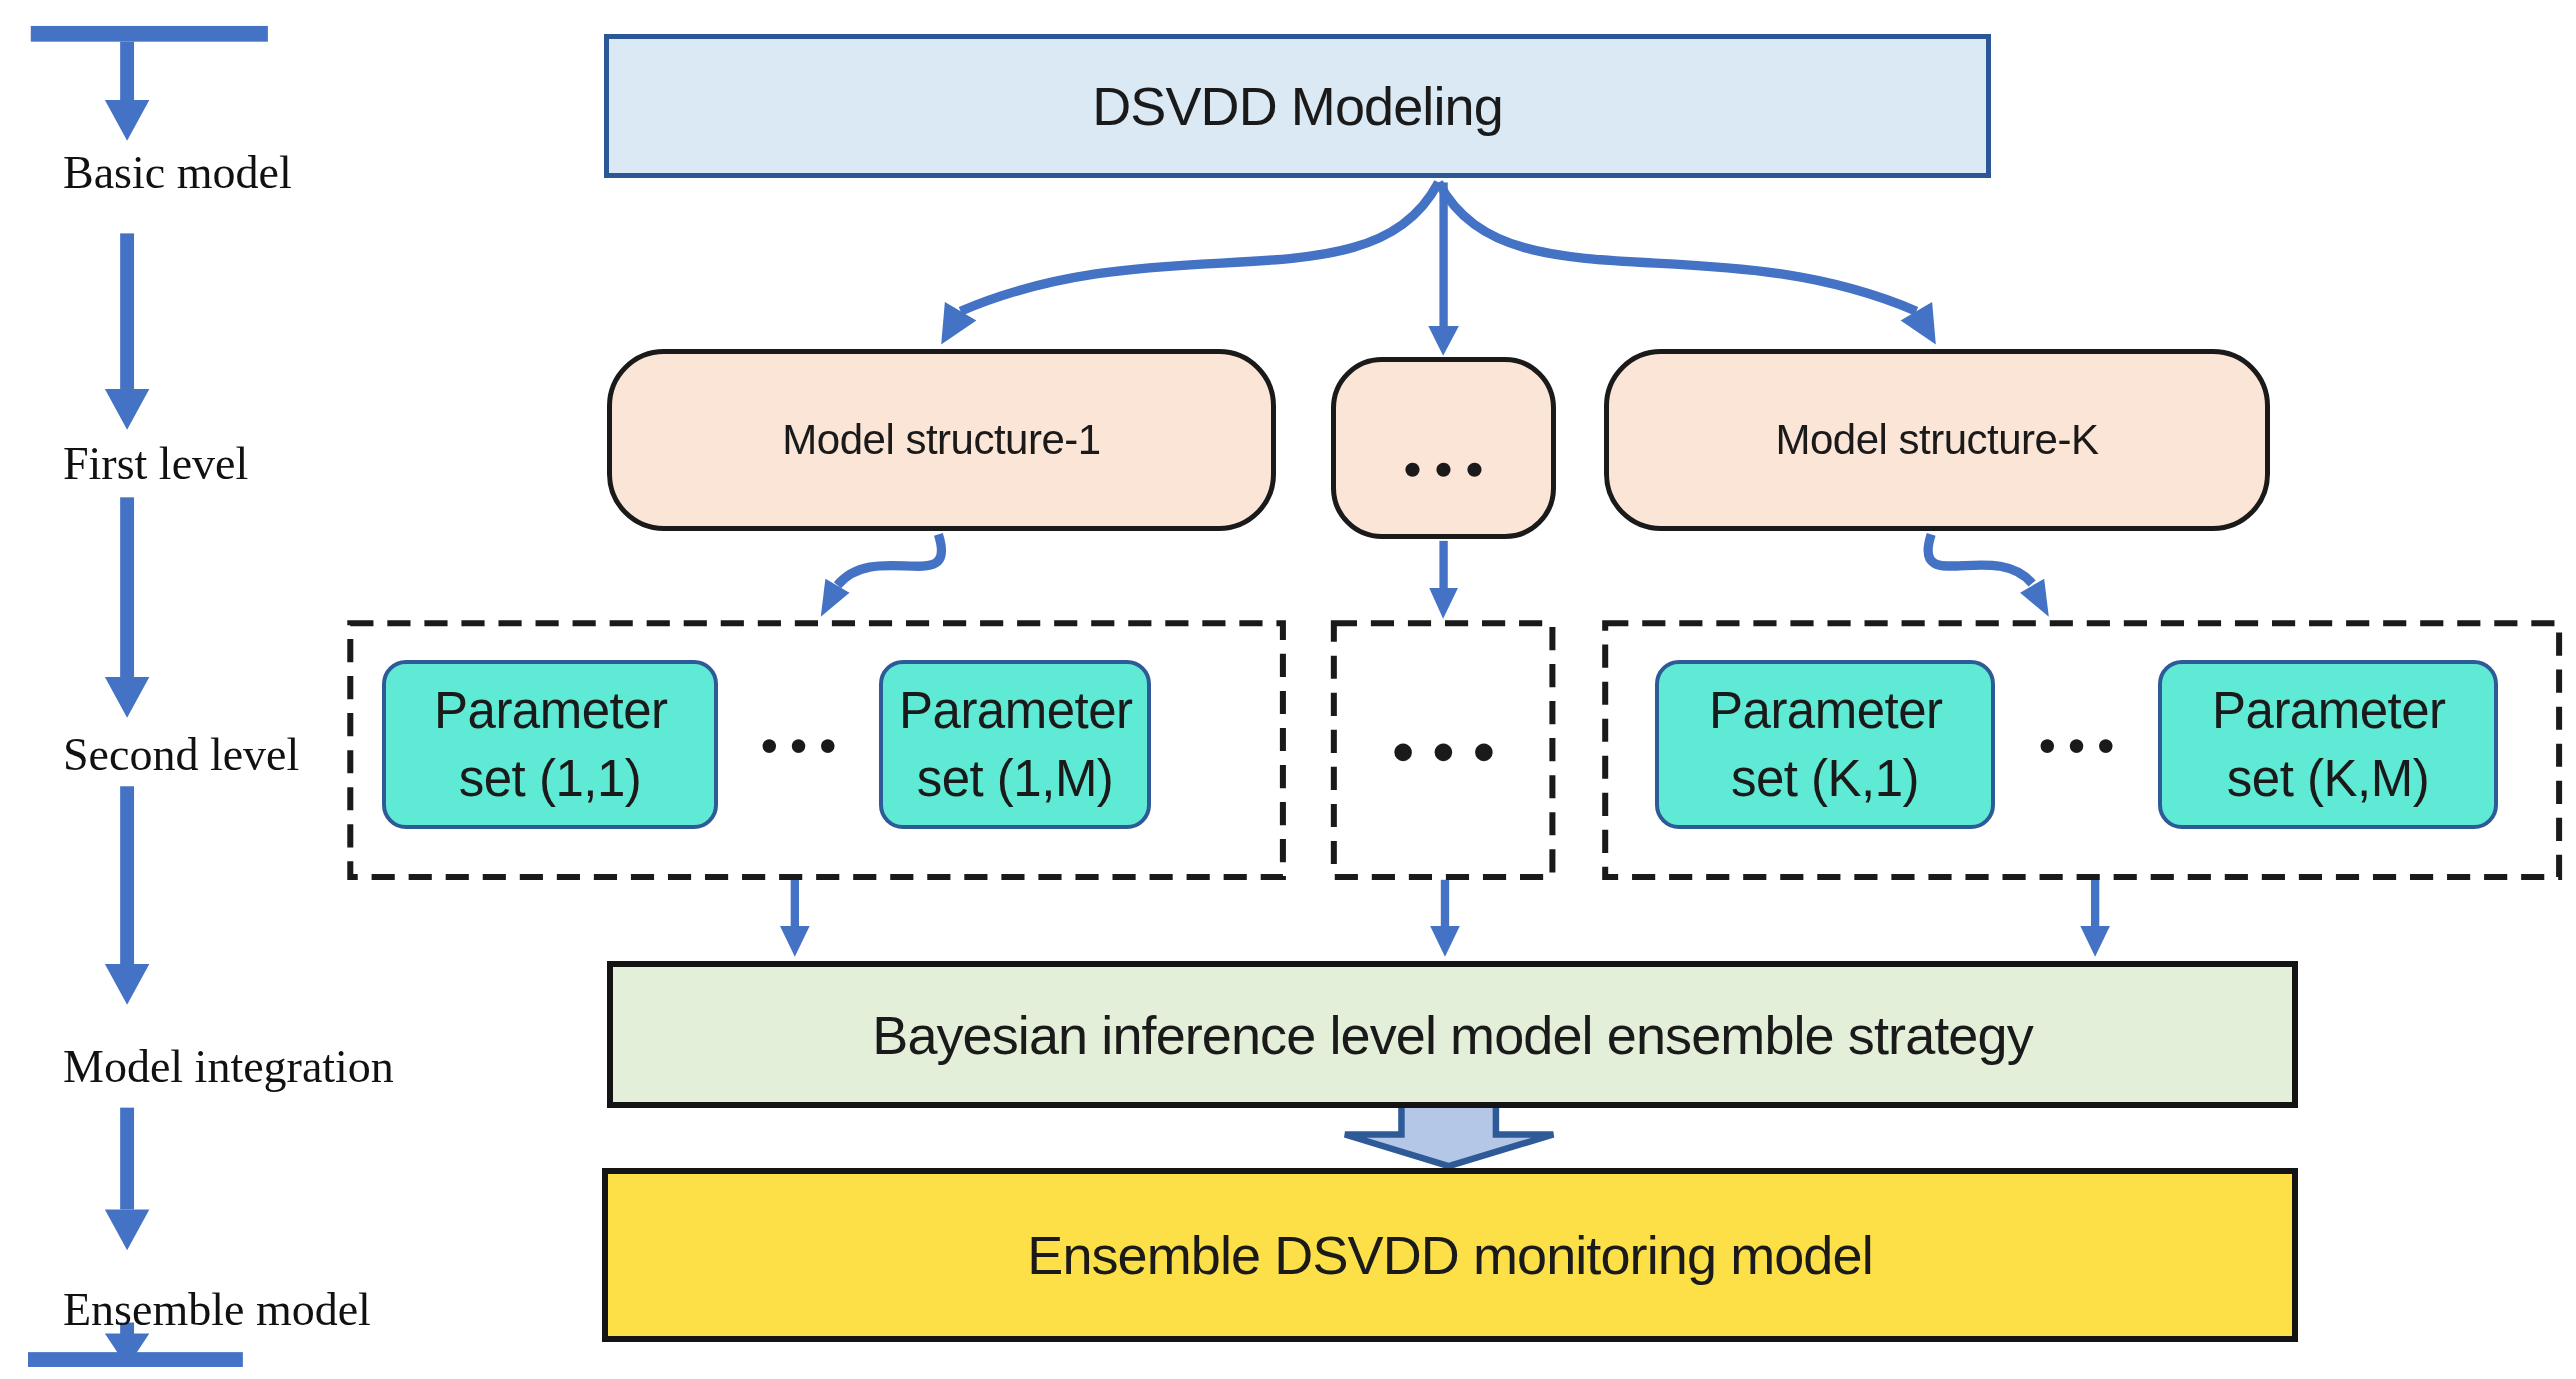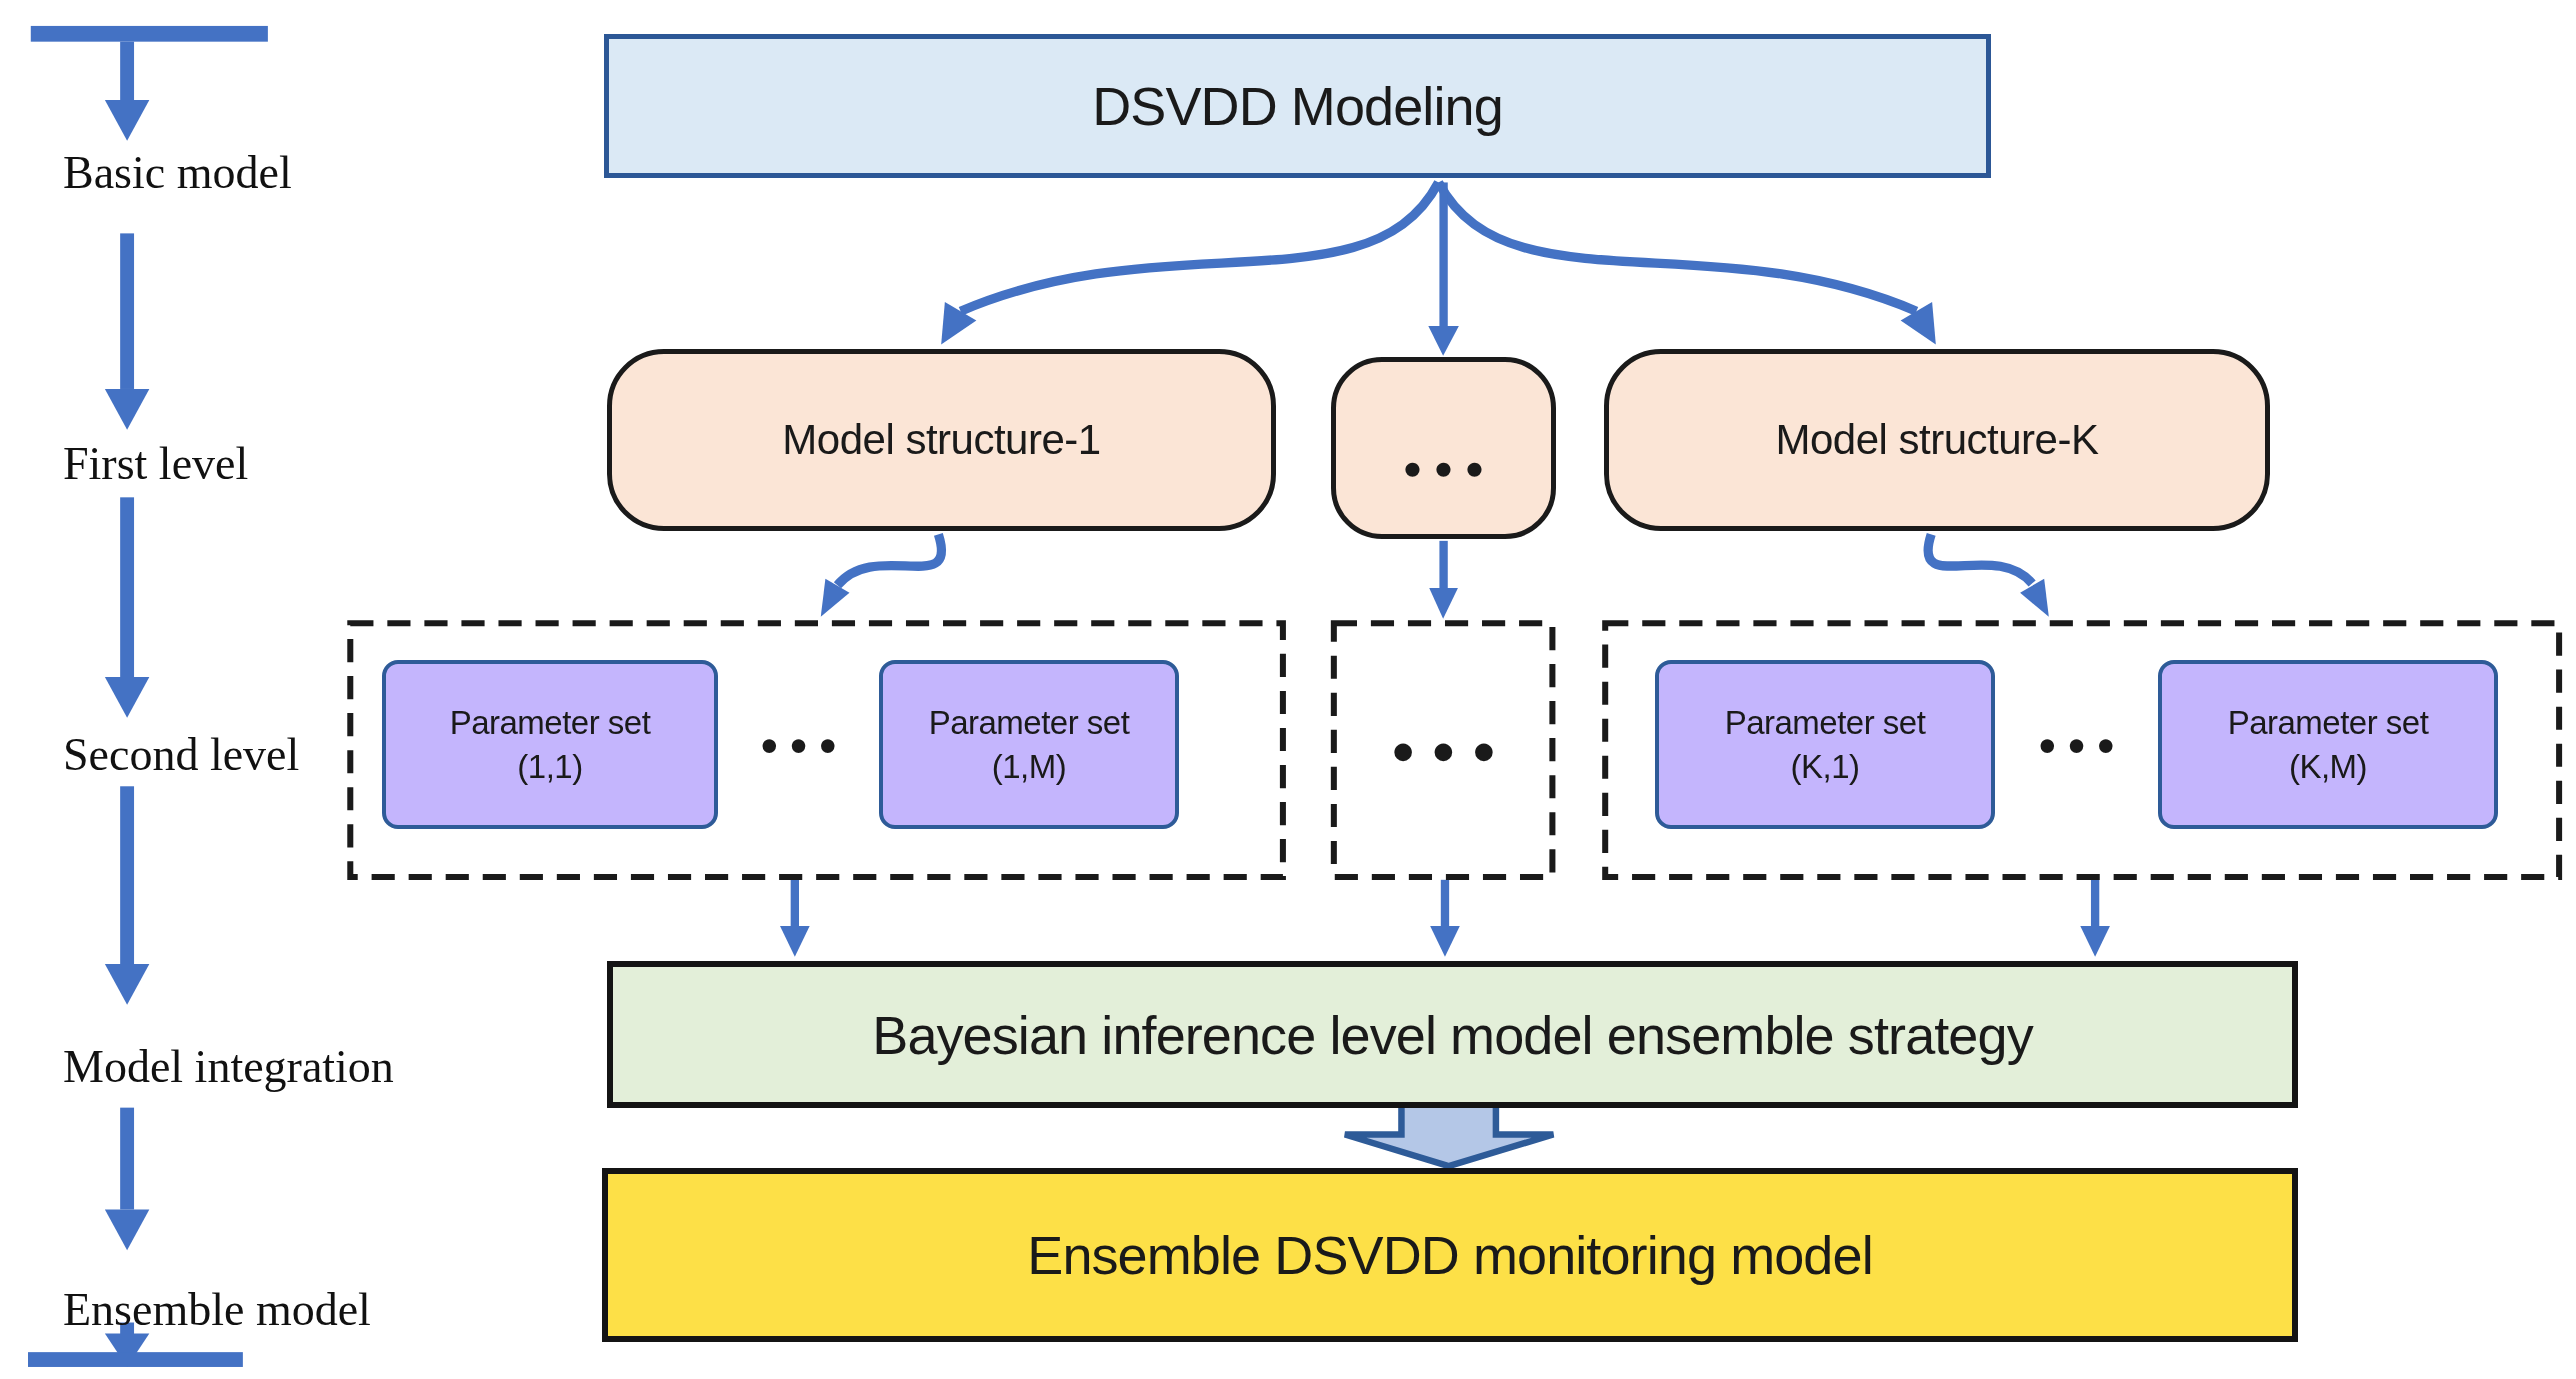--- a/index.html
+++ b/index.html
@@ -23,26 +23,26 @@
     font-size:54px;letter-spacing:-0.9px;
   }
   .structure{
     background:#fbe5d6;border:5.6px solid #1a1a1a;border-radius:57px;
     font-size:42px;letter-spacing:-0.5px;
   }
   #structure-1{left:607px;top:349px;width:669px;height:182px;}
   #structure-mid{left:1331px;top:357px;width:225px;height:182px;border-radius:51px;}
   #structure-k{left:1604px;top:349px;width:666px;height:182px;}
   .param{
-    background:#c4b5fd;border:4.6px solid #2e5b98;border-radius:16px;
-    font-size:33px;line-height:1.32;letter-spacing:-0.5px;
+    background:#5eead4;border:4.6px solid #2e5b98;border-radius:24px;
+    font-size:51px;line-height:1.32;letter-spacing:-0.5px;
   }
   .param .wrap{display:inline-block;width:232px;}
   #param-11{left:382px;top:660px;width:336px;height:169px;}
-  #param-1m{left:879px;top:660px;width:300px;height:169px;}
+  #param-1m{left:879px;top:660px;width:272px;height:169px;}
   #param-k1{left:1655px;top:660px;width:340px;height:169px;}
   #param-km{left:2158px;top:660px;width:340px;height:169px;}
   .dots{color:#1a1a1a;z-index:2;}
   #dots-structure-mid{transform:translateY(0);}
   #dots-structure-mid span{display:inline-block;transform:translateY(20.4px);}
   #dots-g1{left:718px;top:660px;width:161px;height:169px;font-size:31.5px;letter-spacing:10.2px;padding-left:10.2px;}
   #dots-gk{left:1995px;top:660px;width:163px;height:169px;font-size:31.5px;letter-spacing:10.2px;padding-left:10.2px;}
   #dots-mid-dashed{left:1334px;top:623px;width:219px;height:254px;font-size:41px;letter-spacing:15.7px;padding-left:15.7px;}
   #dots-structure-mid{font-size:33px;letter-spacing:11px;padding-left:11px;}
   #strategy-box{

